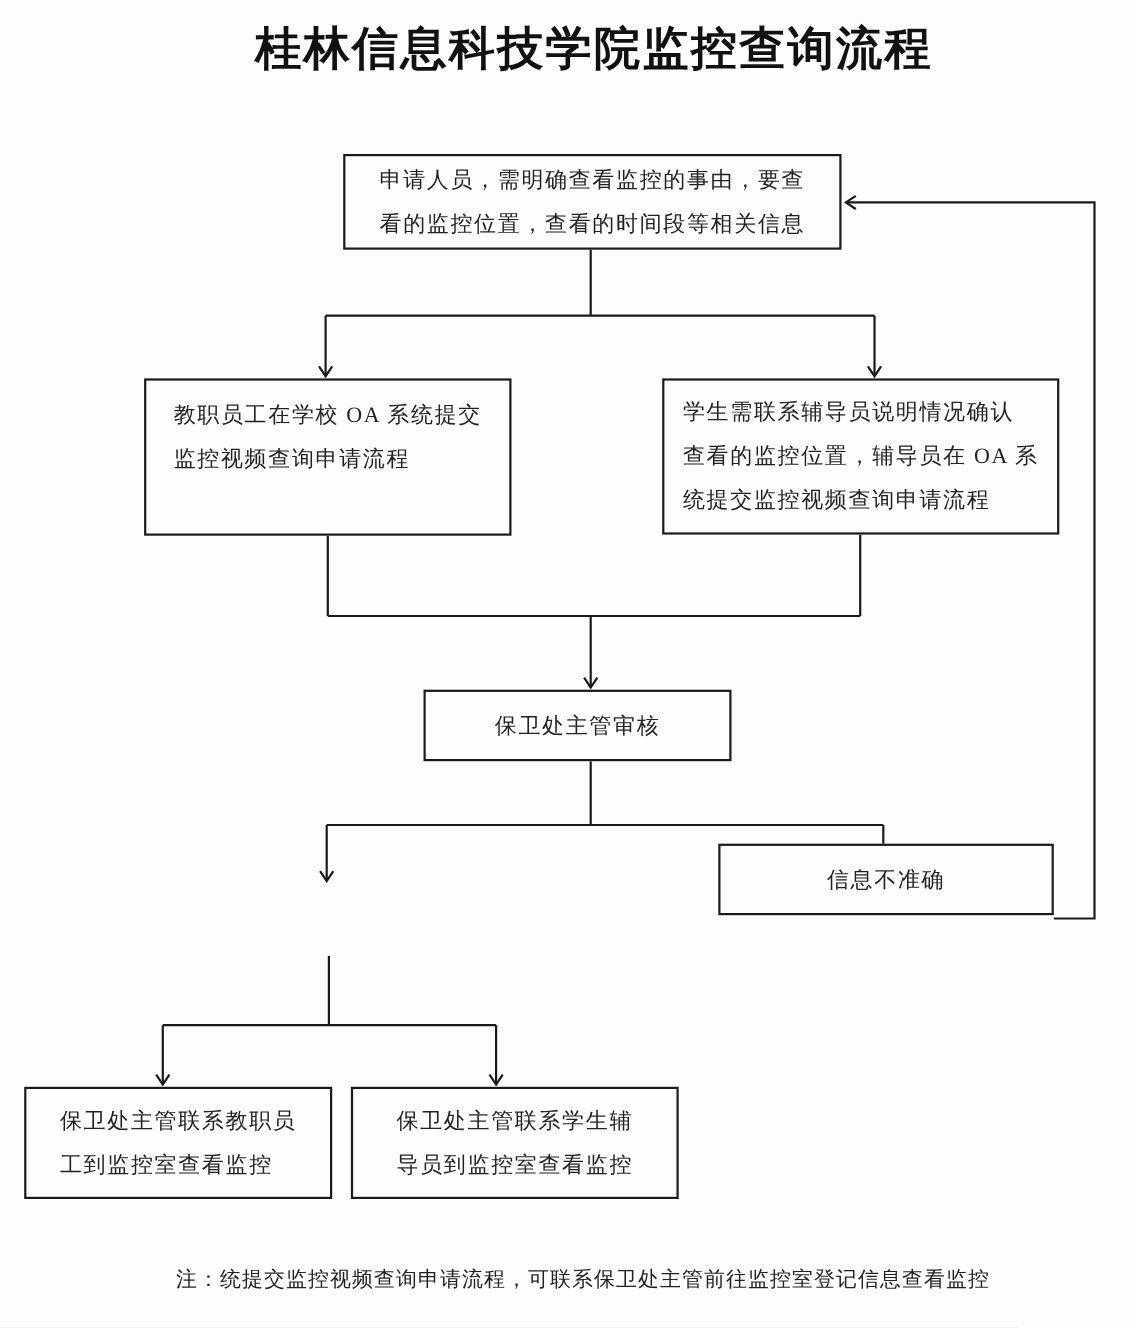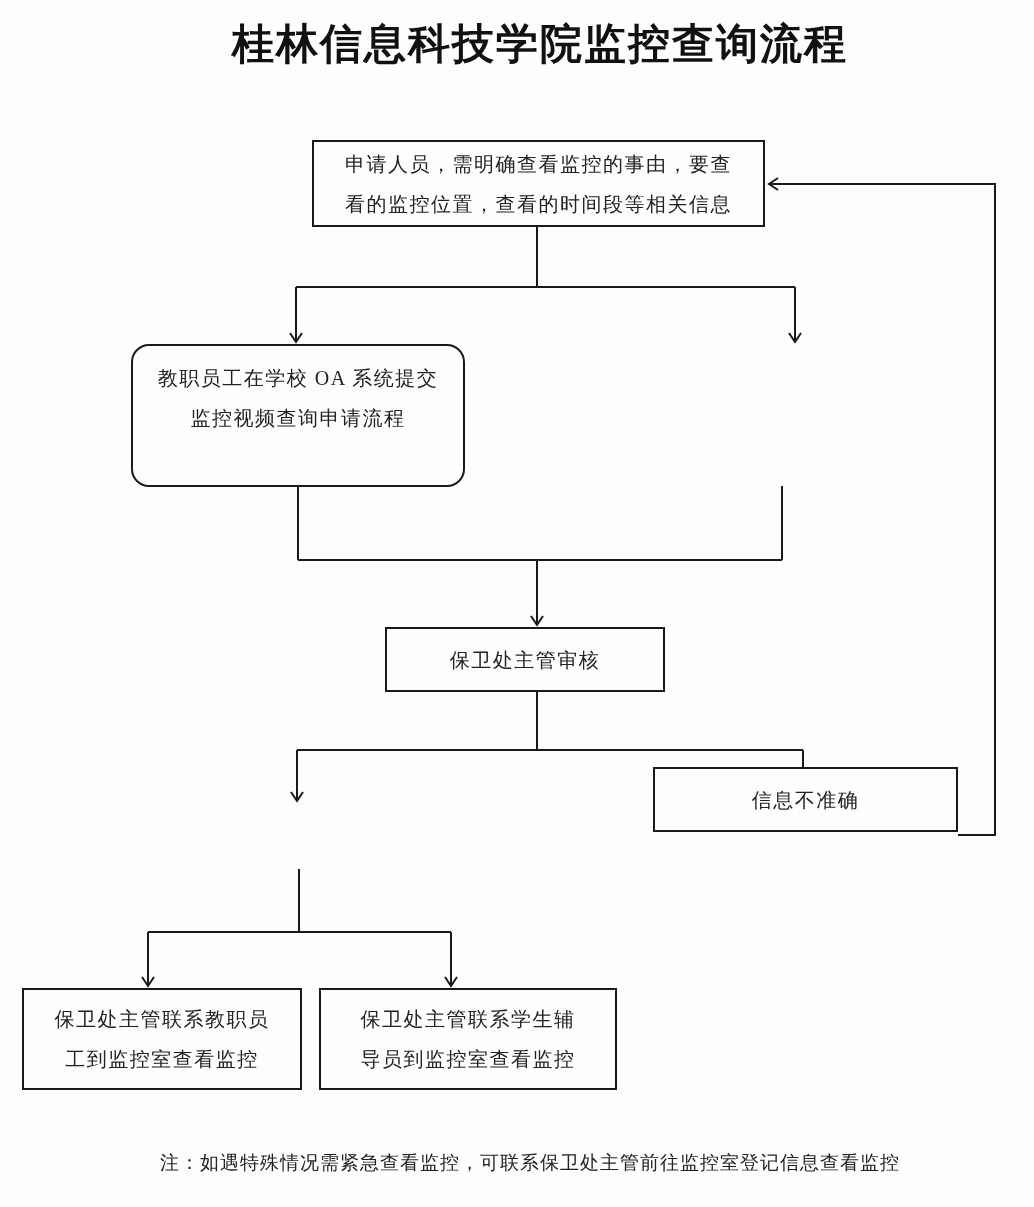--- a/index.html
+++ b/index.html
@@ -27,21 +27,20 @@
     white-space: nowrap;
   }
   .box {
     position: absolute;
     box-sizing: border-box;
     border: 2px solid #1a1a1a;
     background: #fdfdfc;
     display: flex;
     align-items: center;
     justify-content: center;
-    text-align: center;
     font-size: 20px;
     line-height: 40px;
     letter-spacing: 1.5px;
     white-space: pre-line;
     color: #222;
   }
   .box--top-aligned { align-items: flex-start; padding-top: 12px; }
   .edges {
     position: absolute;
     left: 0; top: 0;
@@ -96,40 +95,45 @@
     <path d="M451,932 L451,986" marker-end="url(#arw)"></path>
 
     <path d="M958,835 L995,835 L995,184 L769,184" marker-end="url(#arw)"></path>
   </svg>
 
   <div class="box" style="left:312px; top:140px; width:453px; height:87px;">
     <span>申请人员，需明确查看监控的事由，要查
 看的监控位置，查看的时间段等相关信息</span>
   </div>
 
-  <div class="box box--top-aligned" style="left:131px; top:344px; width:334px; height:143px;border-radius:18px;">
+  <div class="box box--top-aligned" style="left:131px; top:344px; width:334px; height:143px;">
     <span>教职员工在学校 OA 系统提交
 监控视频查询申请流程</span>
   </div>
 
+  <div class="box" style="left:602px; top:344px; width:361px; height:142px;">
+    <span>学生需联系辅导员说明情况确认
+查看的监控位置，辅导员在 OA 系
+统提交监控视频查询申请流程</span>
+  </div>
 
   <div class="box" style="left:385px; top:627px; width:280px; height:65px;">
     <span>保卫处主管审核</span>
   </div>
 
 
   <div class="box" style="left:653px; top:767px; width:305px; height:65px;">
     <span>信息不准确</span>
   </div>
 
   <div class="box" style="left:319px; top:988px; width:298px; height:102px;">
     <span>保卫处主管联系学生辅
 导员到监控室查看监控</span>
   </div>
 
   <div class="box" style="left:22px; top:988px; width:280px; height:102px;">
     <span>保卫处主管联系教职员
 工到监控室查看监控</span>
   </div>
 
-  <div class="note">注：如遇特殊情况需紧急查看监控，可联系保卫处主管前往监控室登记信息查看监控</div>
+  <div class="note">注：统提交监控视频查询申请流程，可联系保卫处主管前往监控室登记信息查看监控</div>
 
 </div>
 
 </body></html>

